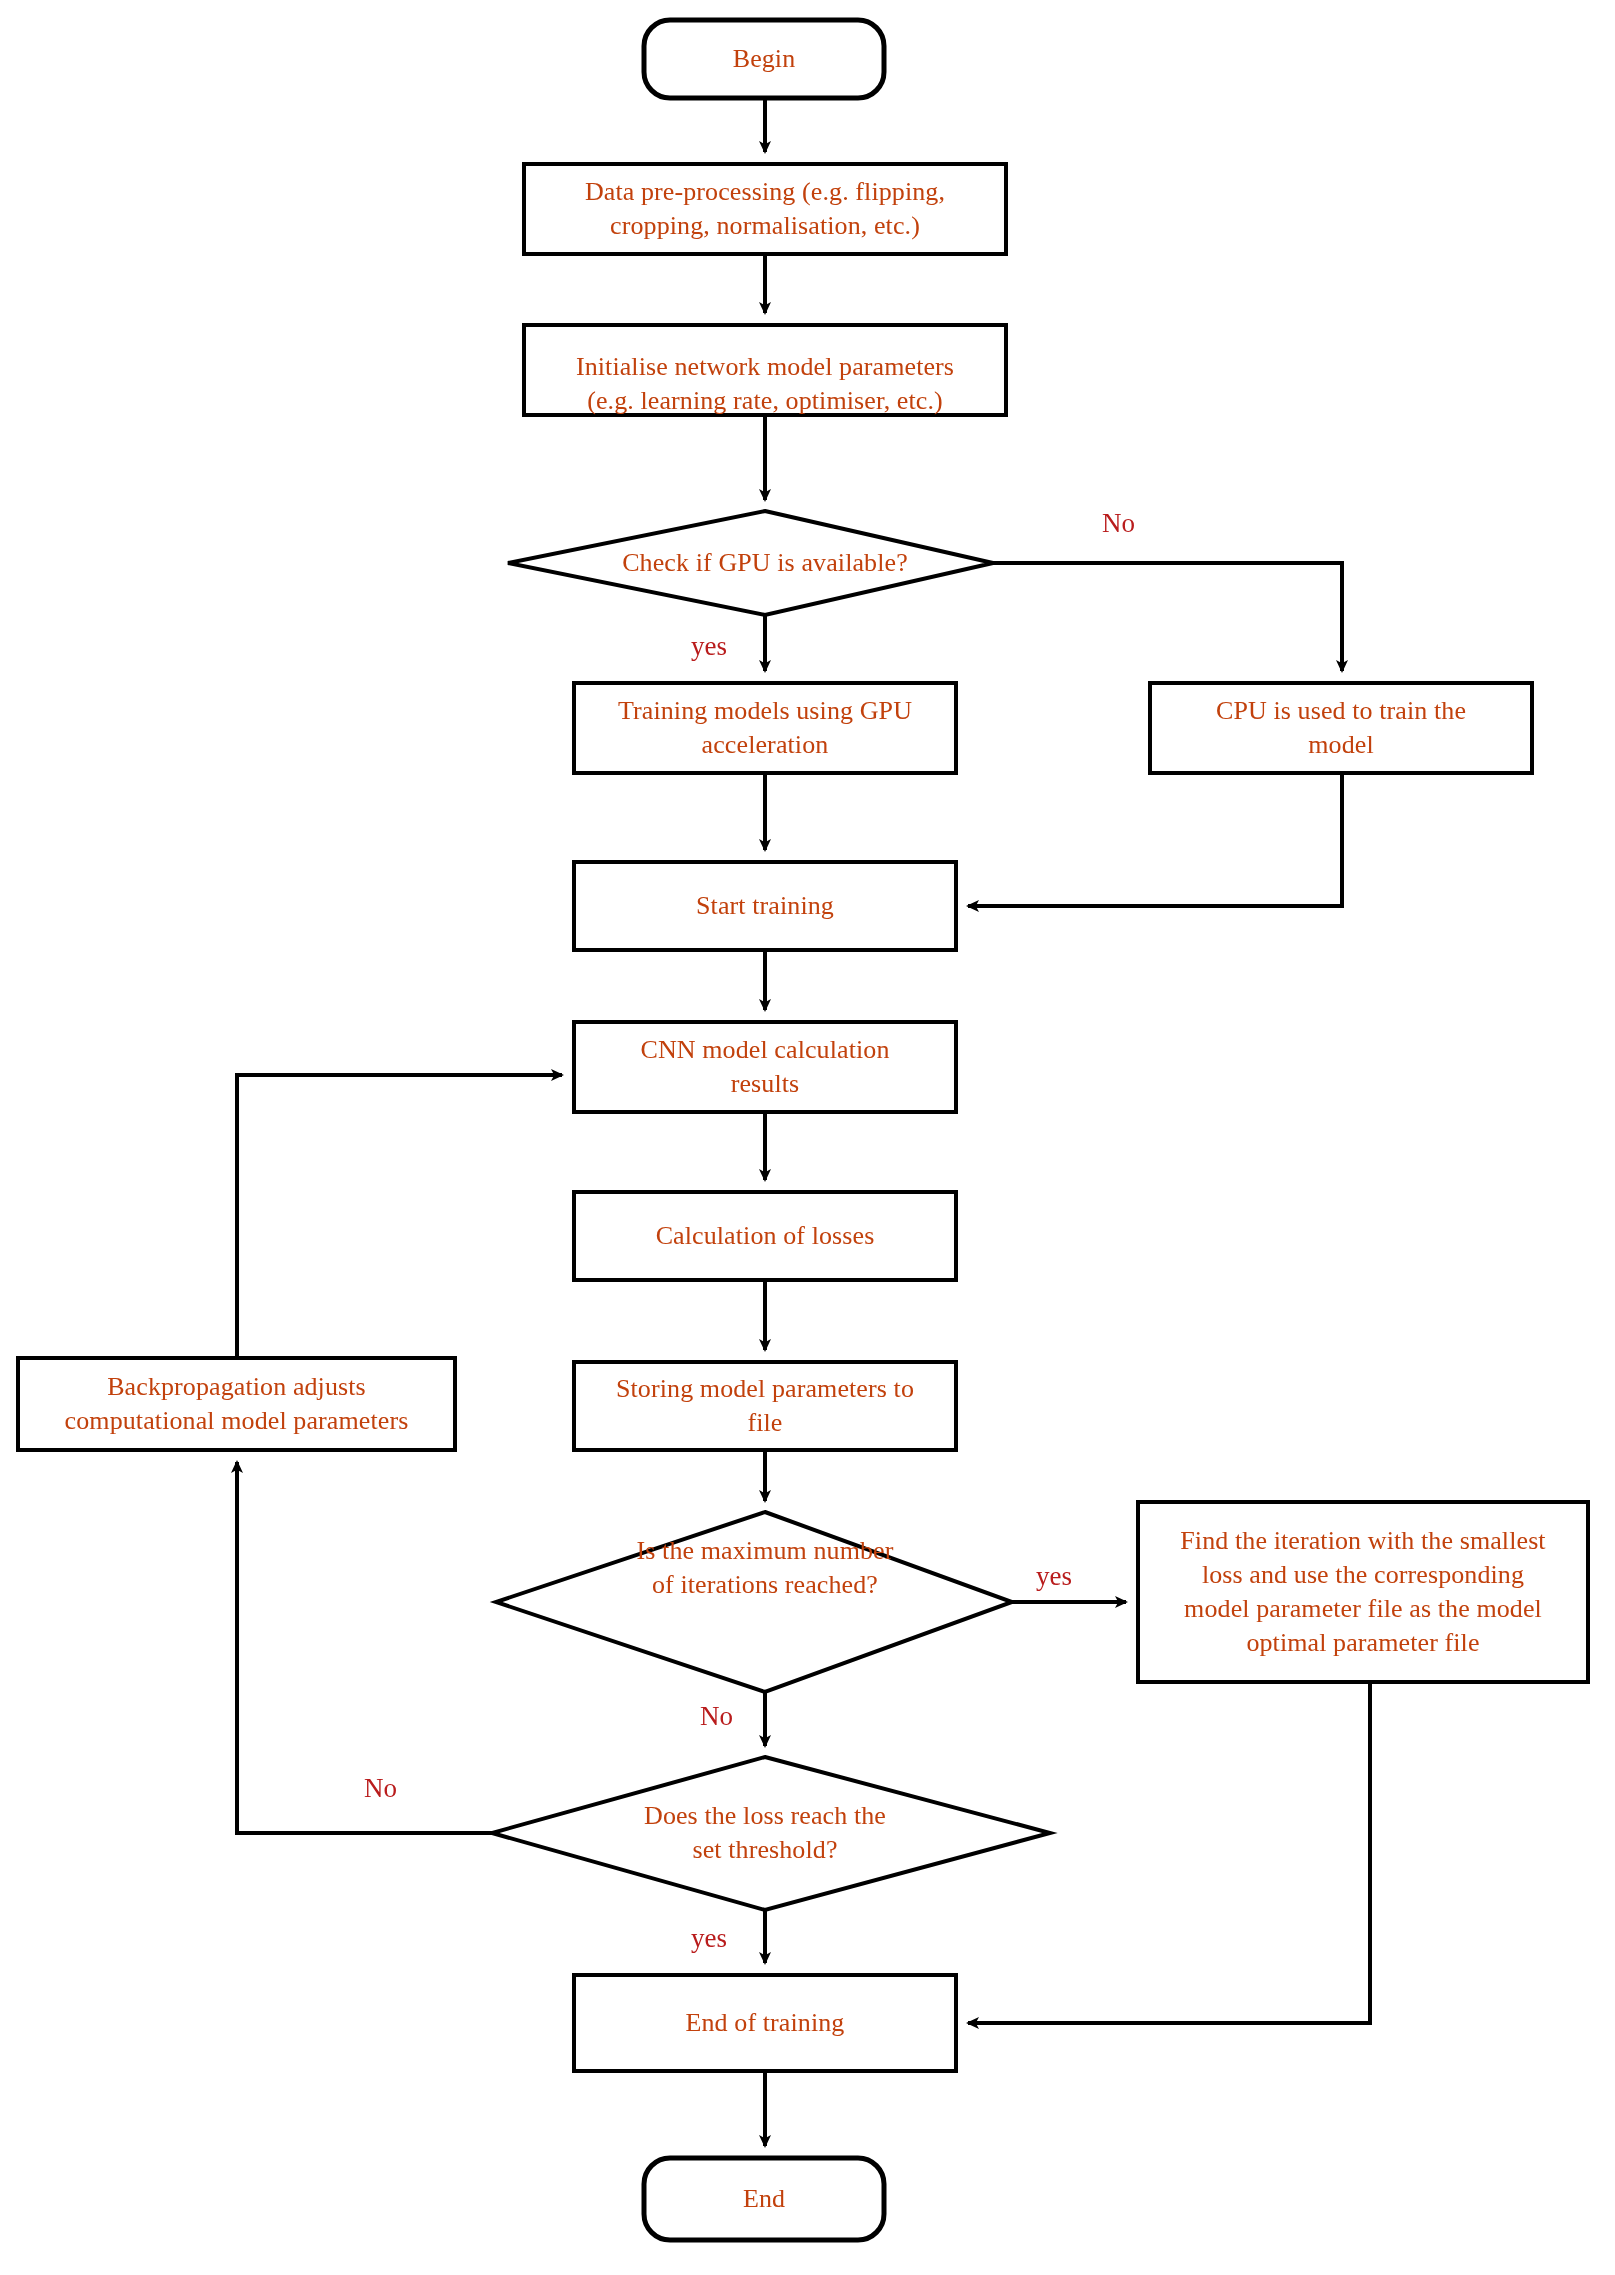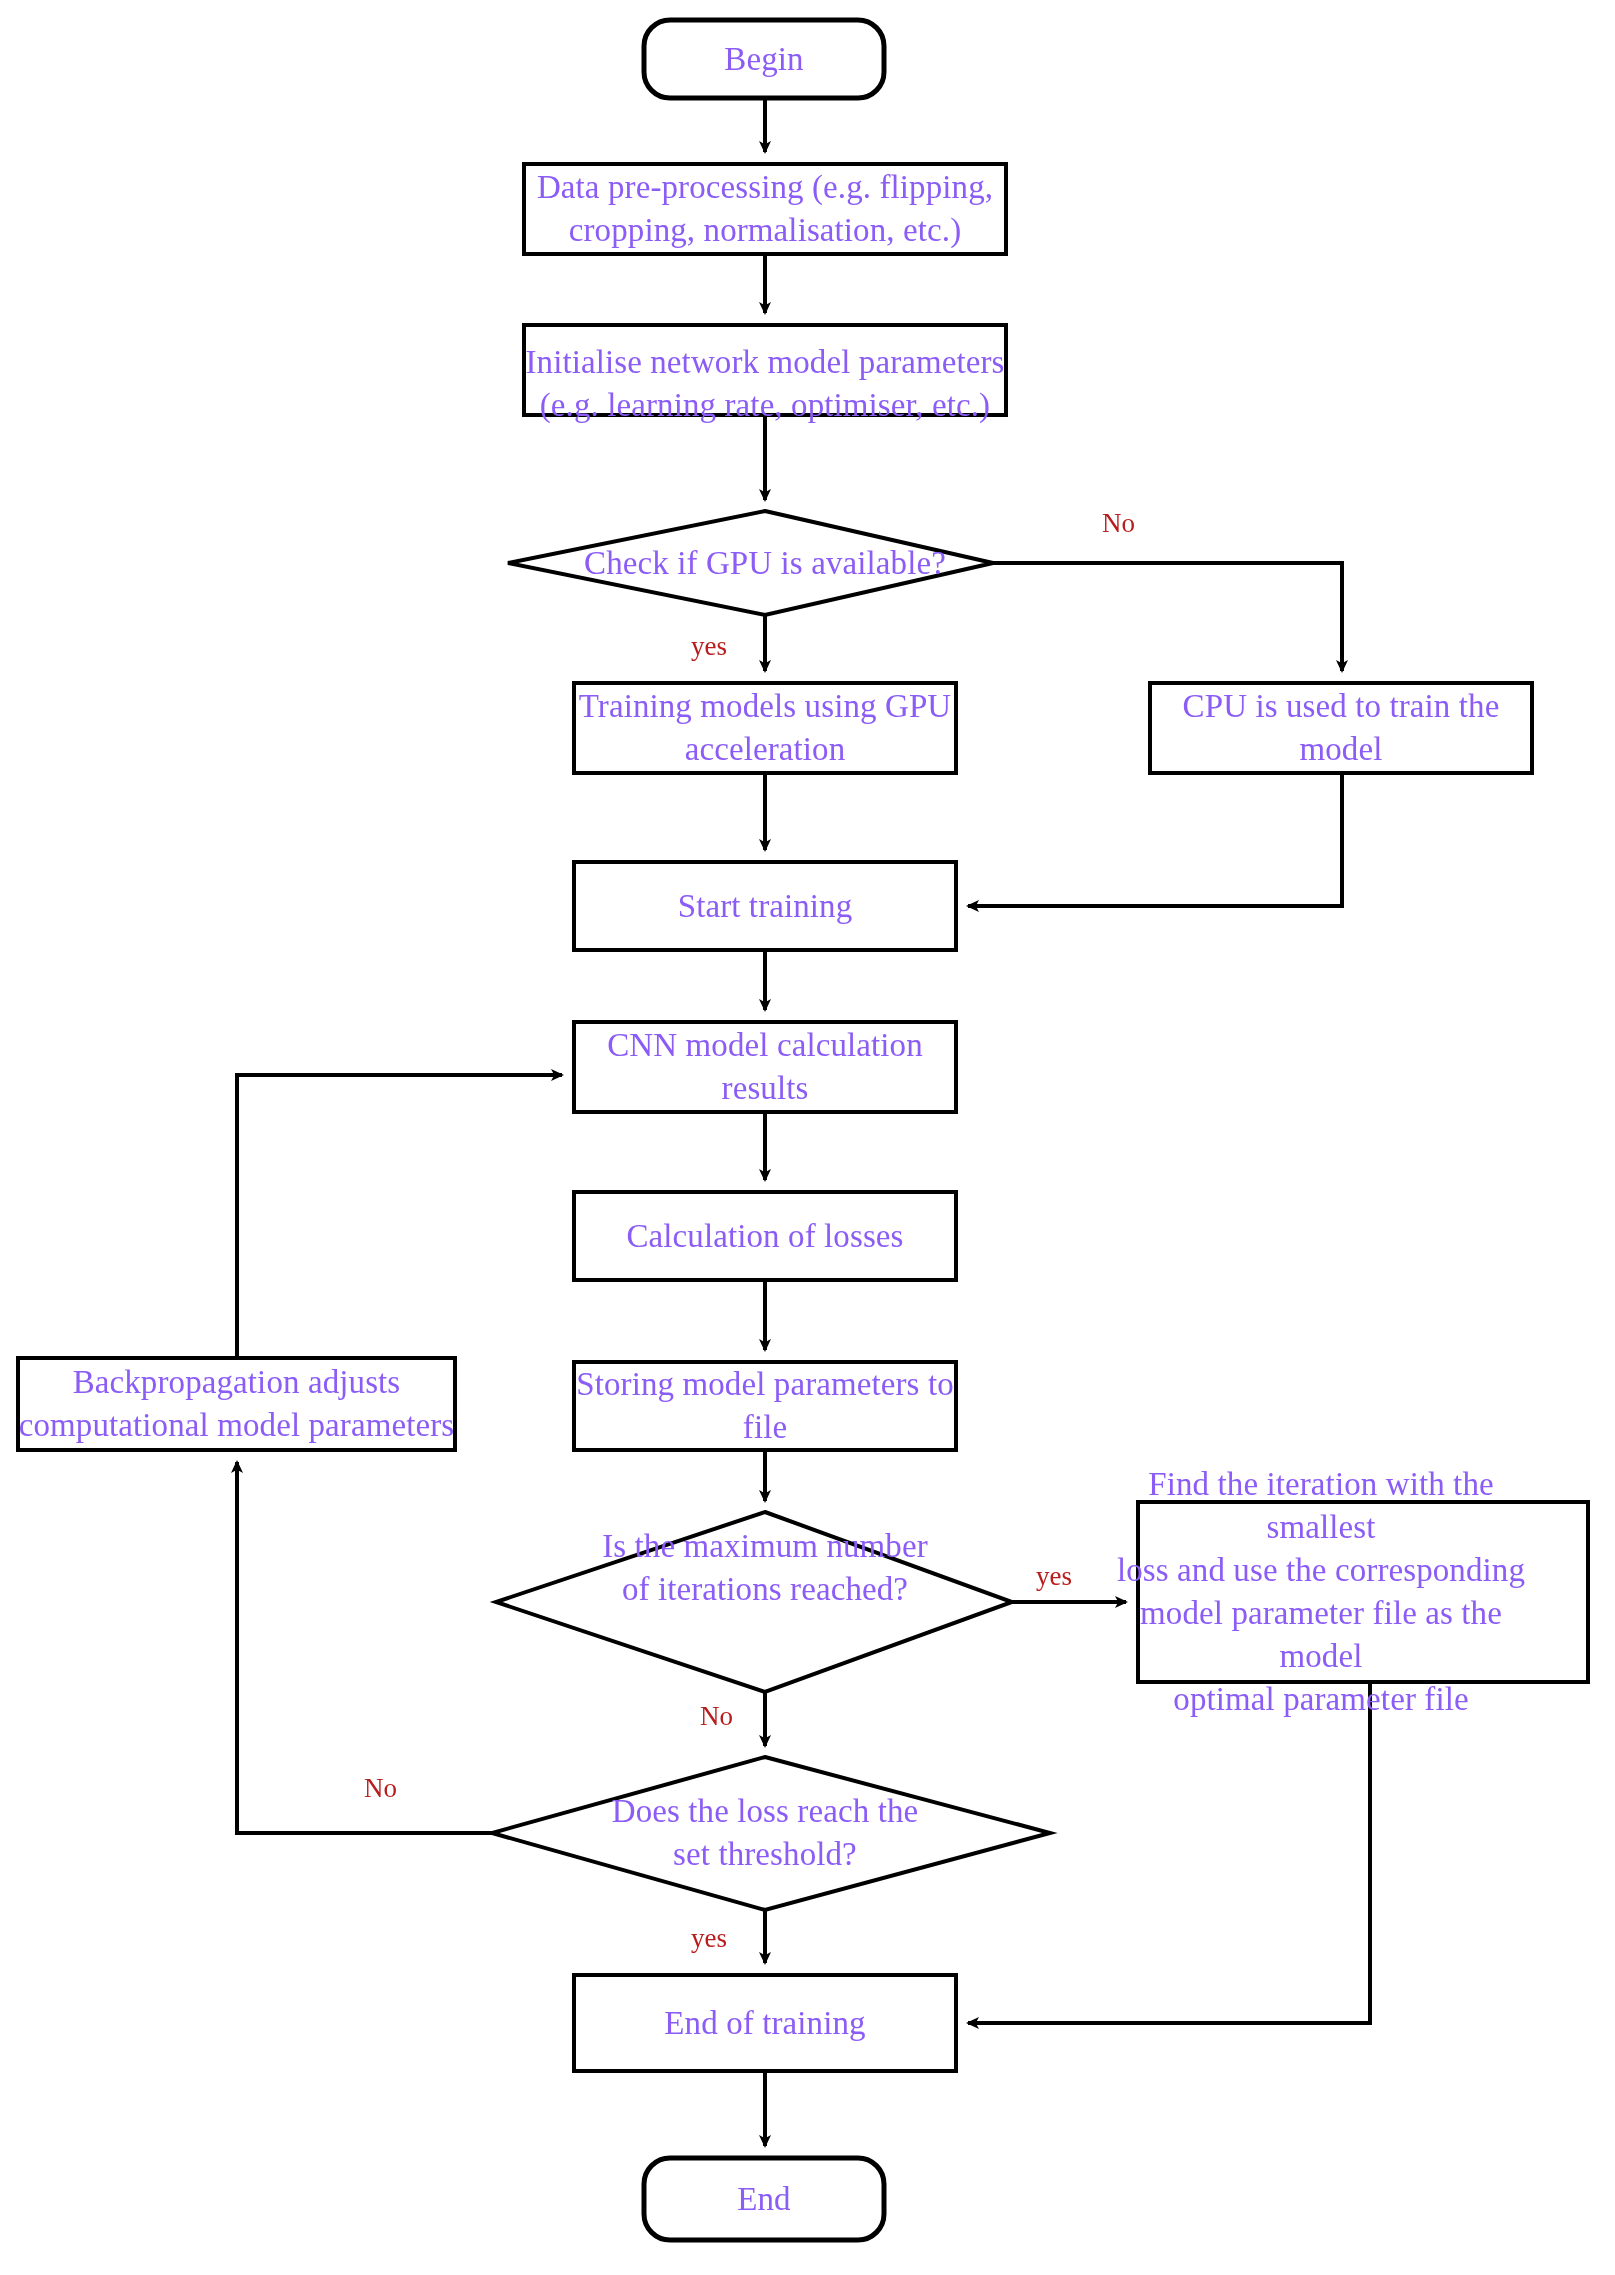--- a/index.html
+++ b/index.html
@@ -48,22 +48,22 @@
   .arrowhead {
     fill: #000000;
     stroke: none;
   }
   .node-label {
     position: absolute;
     display: flex;
     align-items: center;
     justify-content: center;
     text-align: center;
-    color: #8b5cf6;
-    font-size: 33px;
+    color: #c2410c;
+    font-size: 26px;
     line-height: 1.30;
     letter-spacing: 0.1px;
     pointer-events: none;
     white-space: pre-line;
   }
   .edge-label {
     position: absolute;
     color: #b91c1c;
     font-size: 27px;
     line-height: 1;
@@ -132,21 +132,21 @@
   <div class="node-label" style="left:574px;top:862px;width:382px;height:88px;">Start training</div>
   <div class="node-label" style="left:574px;top:1022px;width:382px;height:90px;">CNN model calculation
 results</div>
   <div class="node-label" style="left:574px;top:1192px;width:382px;height:88px;">Calculation of losses</div>
   <div class="node-label" style="left:574px;top:1362px;width:382px;height:88px;">Storing model parameters to
 file</div>
   <div class="node-label" style="left:18px;top:1358px;width:437px;height:92px;">Backpropagation adjusts
 computational model parameters</div>
   <div class="node-label" style="left:560px;top:1528px;width:410px;height:80px;">Is the maximum number
 of iterations reached?</div>
-  <div class="node-label" style="left:1100px;top:1502px;width:442px;height:180px;">Find the iteration with the smallest
+  <div class="node-label" style="left:1142px;top:1502px;width:442px;height:180px;">Find the iteration with the smallest
 loss and use the corresponding
 model parameter file as the model
 optimal parameter file</div>
   <div class="node-label" style="left:565px;top:1793px;width:400px;height:80px;">Does the loss reach the
 set threshold?</div>
   <div class="node-label" style="left:574px;top:1975px;width:382px;height:96px;">End of training</div>
   <div class="node-label" style="left:644px;top:2158px;width:240px;height:82px;">End</div>
 
   <div class="edge-label" style="left:1102px;top:510px;">No</div>
   <div class="edge-label" style="left:691px;top:633px;">yes</div>

